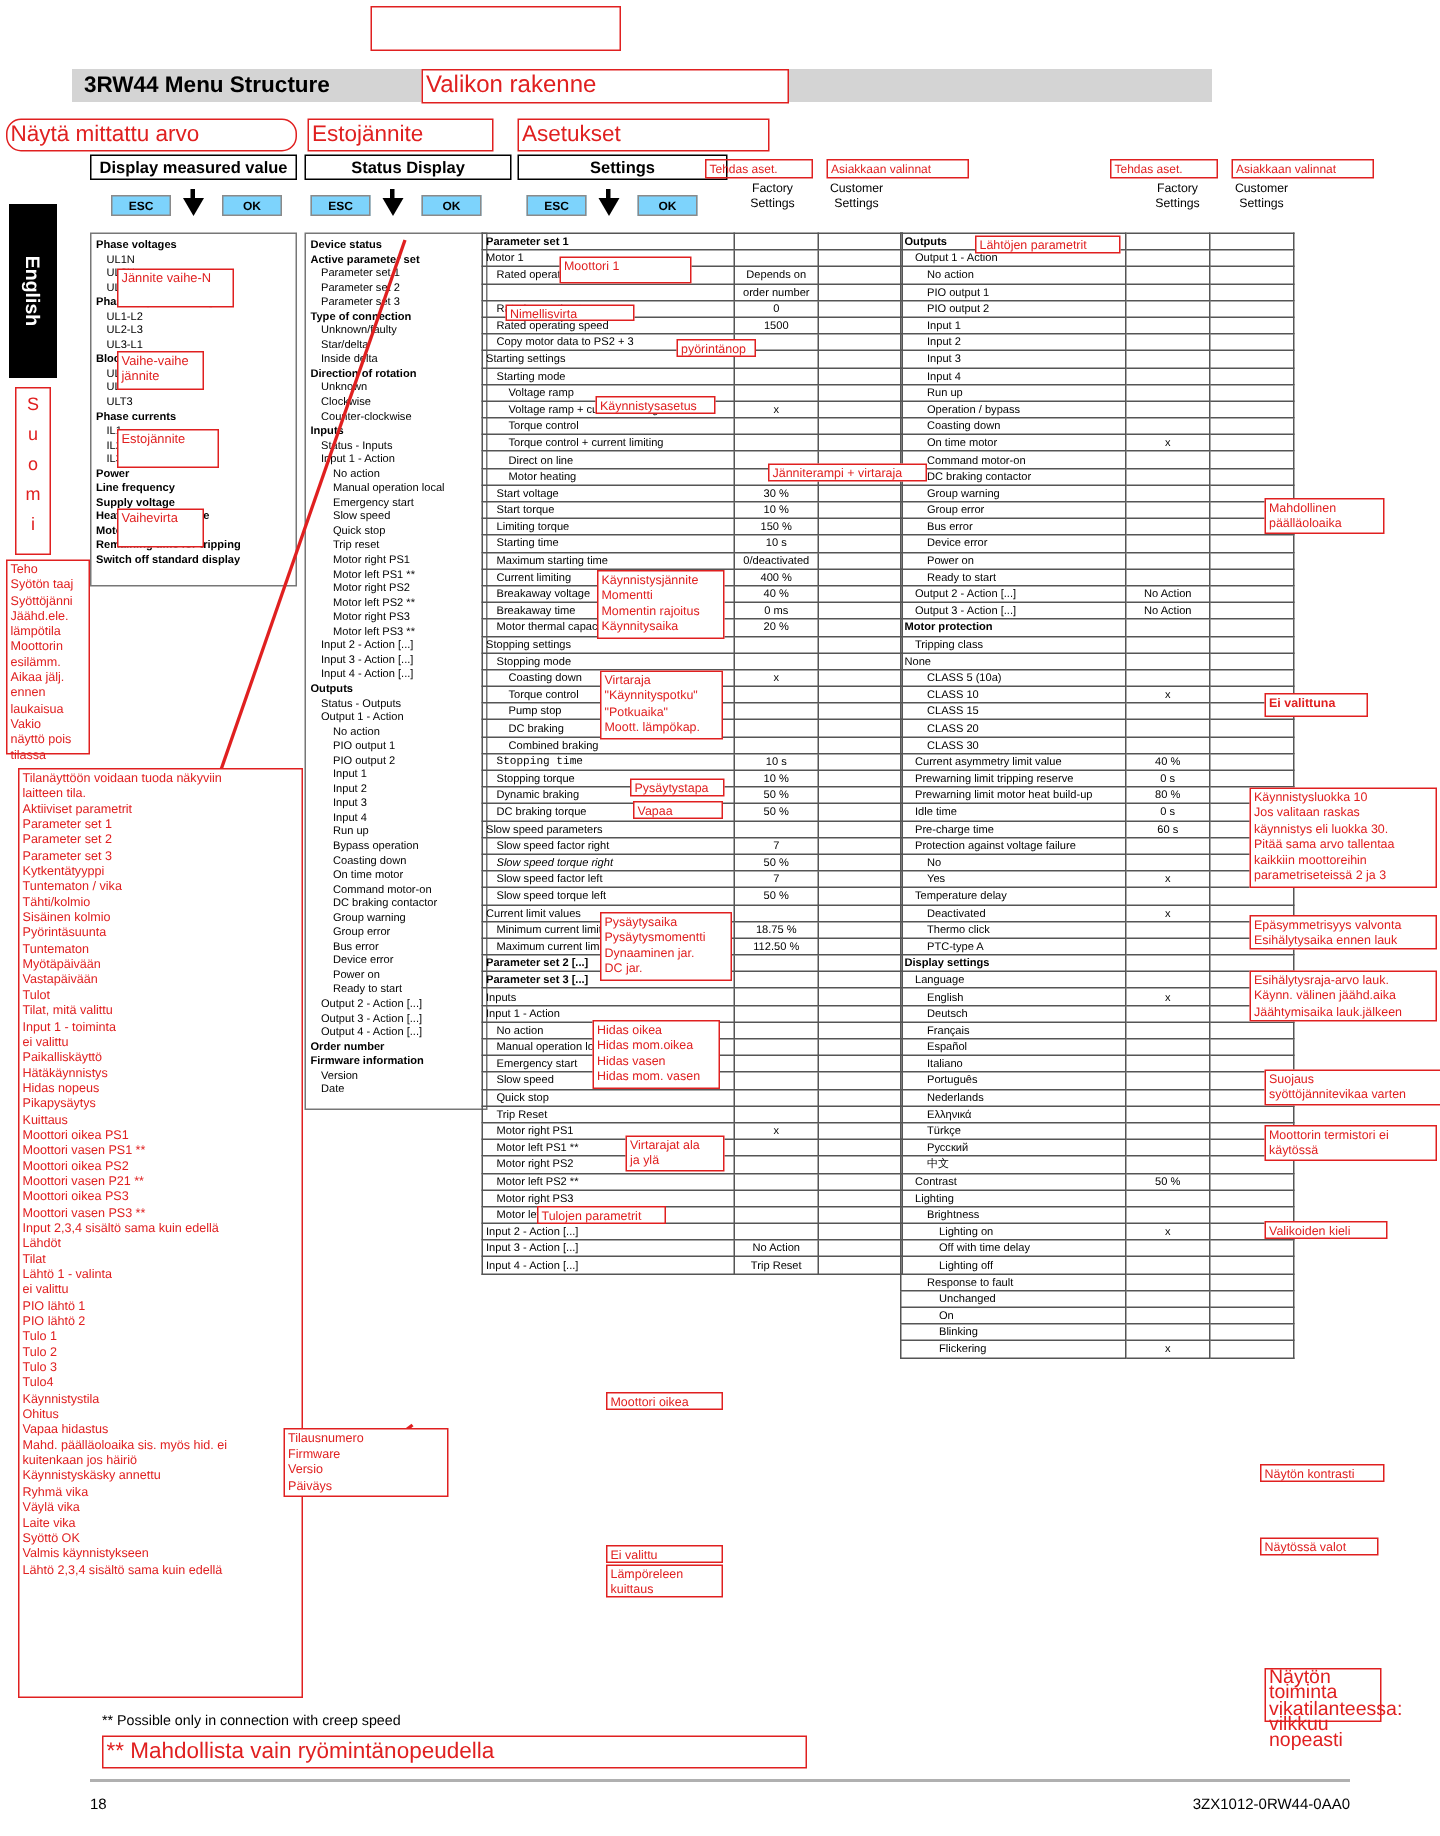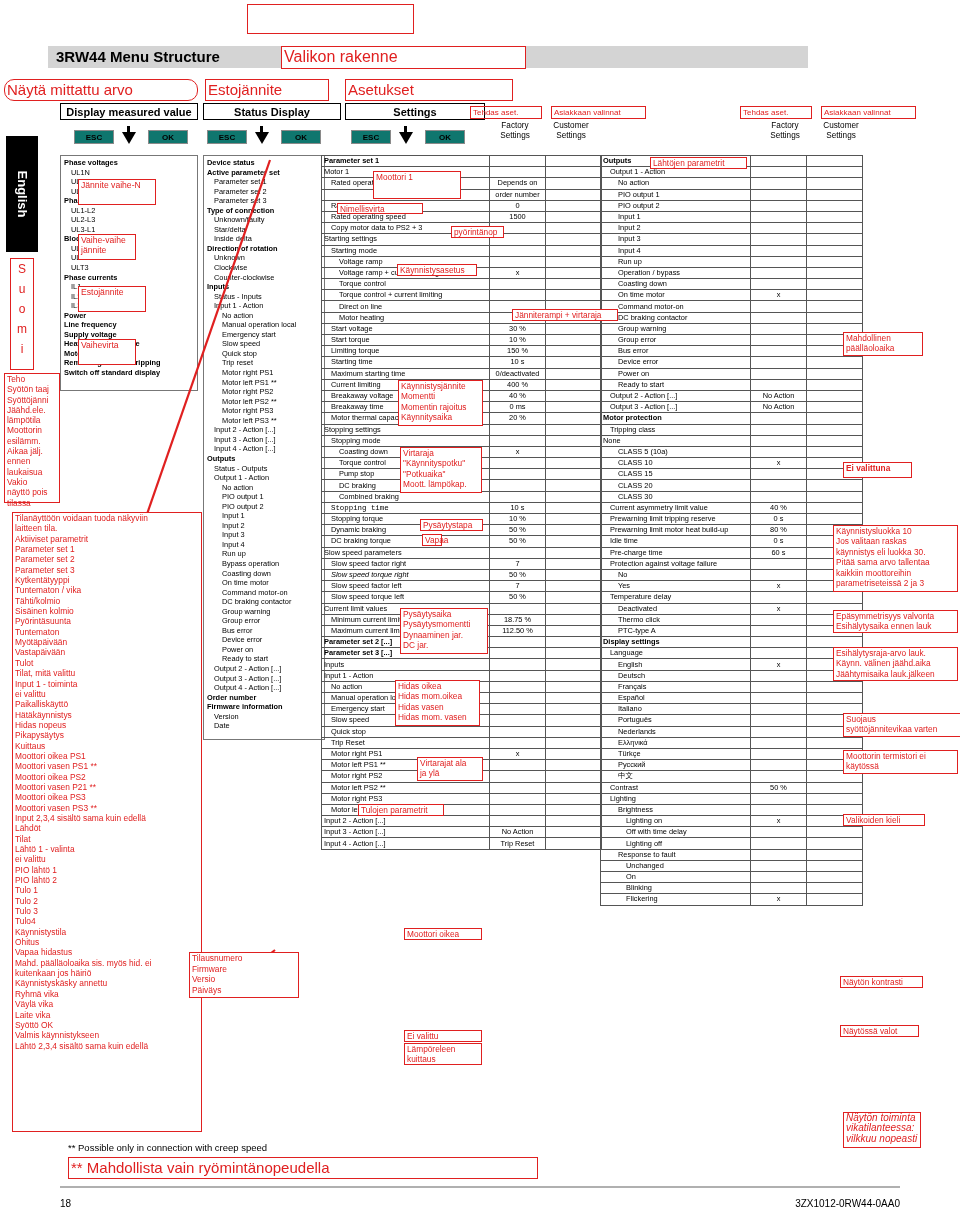--- a/index.html
+++ b/index.html
@@ -37,21 +37,21 @@
 
   
   .colhead {
     position:absolute; border:1.3px solid #000; background:#fff;
     text-align:center; font-weight:bold; font-size:11px;
     line-height:17px; height:17px;
   }
 
   
   .key {
-    position:absolute; width:40px; height:14px; background:#0f766e;
+    position:absolute; width:40px; height:14px; background:#7dd3fc;
     border:1px solid #8a8a8a; text-align:center; line-height:13px;
     font-size:8px; font-weight:bold;
   }
   .arrow {
     position:absolute; width:0; height:0;
     border-left:7px solid transparent; border-right:7px solid transparent;
     border-top:12px solid #000;
   }
   .arrowstem {
     position:absolute; width:3px; height:7px; background:#000;
@@ -657,35 +657,35 @@
         <td class="cs"></td>
       </tr>
       <tr>
         <td class="lbl" style="padding-left: 2px;">Input 4 - Action [...]</td>
         <td class="fs">Trip Reset</td>
         <td class="cs"></td>
       </tr>
     </tbody>
 </table>
 <div id="settings-annos" style="position: absolute; left: 0px; top: 0px;">
-    <div class="fi" style="left: 373px; top: 171px; width: 88px; height: 28px; font-size: 8.3px; line-height: 10.4px;">Moottori 1</div>
+    <div class="fi" style="left: 373px; top: 171px; width: 88px; height: 18px; font-size: 8.3px; line-height: 10.4px;">Moottori 1</div>
     <div class="fi" style="left: 337px; top: 203px; width: 86px; height: 11px; font-size: 8.3px; line-height: 10.4px;">Nimellisvirta</div>
     <div class="fi" style="left: 451px; top: 226px; width: 53px; height: 12px; font-size: 8.3px; line-height: 10.4px;">pyörintänop</div>
     <div class="fi" style="left: 397px; top: 264px; width: 80px; height: 12px; font-size: 8.3px; line-height: 10.4px;">Käynnistysasetus</div>
     <div class="fi" style="left: 512px; top: 309px; width: 106px; height: 12px; font-size: 8.3px; line-height: 10.4px;">Jänniterampi + virtaraja</div>
     <div class="fi" style="left: 398px; top: 380px; width: 85px; height: 46px; font-size: 8.3px; line-height: 10.4px;">Käynnistysjännite
 Momentti
 Momentin rajoitus
 Käynnitysaika</div>
     <div class="fi" style="left: 400px; top: 447px; width: 82px; height: 46px; font-size: 8.3px; line-height: 10.4px;">Virtaraja
 "Käynnityspotku"
 "Potkuaika"
 Moott. lämpökap.</div>
     <div class="fi" style="left: 420px; top: 519px; width: 63px; height: 12px; font-size: 8.3px; line-height: 10.4px;">Pysäytystapa</div>
-    <div class="fi" style="left: 422px; top: 534px; width: 20px; height: 12px; font-size: 8.3px; line-height: 10.4px; text-align: right;">Vapaa</div>
+    <div class="fi" style="left: 422px; top: 534px; width: 60px; height: 12px; font-size: 8.3px; line-height: 10.4px;">Vapaa</div>
     <div class="fi" style="left: 400px; top: 608px; width: 88px; height: 46px; font-size: 8.3px; line-height: 10.4px;">Pysäytysaika
 Pysäytysmomentti
 Dynaaminen jar.
 DC jar.</div>
     <div class="fi" style="left: 395px; top: 680px; width: 85px; height: 46px; font-size: 8.3px; line-height: 10.4px;">Hidas oikea
 Hidas mom.oikea
 Hidas vasen
 Hidas mom. vasen</div>
     <div class="fi" style="left: 417px; top: 757px; width: 66px; height: 24px; font-size: 8.3px; line-height: 10.4px;">Virtarajat ala
 ja ylä</div>
@@ -1051,21 +1051,21 @@
     <div class="fi" style="left: 833px; top: 647px; width: 125px; height: 34px; font-size: 8.3px; line-height: 10.4px;">Esihälytysraja-arvo lauk.
 Käynn. välinen jäähd.aika
 Jäähtymisaika lauk.jälkeen</div>
     <div class="fi" style="left: 843px; top: 713px; width: 118px; height: 24px; font-size: 8.3px; line-height: 10.4px;">Suojaus
 syöttöjännitevikaa varten</div>
     <div class="fi" style="left: 843px; top: 750px; width: 115px; height: 24px; font-size: 8.3px; line-height: 10.4px;">Moottorin termistori ei
 käytössä</div>
     <div class="fi" style="left: 843px; top: 814px; width: 82px; height: 12px; font-size: 8.3px; line-height: 10.4px;">Valikoiden kieli</div>
     <div class="fi" style="left: 840px; top: 976px; width: 83px; height: 12px; font-size: 8.3px; line-height: 10.4px;">Näytön kontrasti</div>
     <div class="fi" style="left: 840px; top: 1025px; width: 79px; height: 12px; font-size: 8.3px; line-height: 10.4px;">Näytössä valot</div>
-    <div class="fi" style="left: 843px; top: 1112px; width: 78px; height: 36px; font-size: 10px; line-height: 10.4px; font-style: italic;">Näytön toiminta
+    <div class="fi" style="left: 843px; top: 1112px; width: 78px; height: 36px; font-size: 13px; line-height: 10.4px;">Näytön toiminta
 vikatilanteessa:
 vilkkuu nopeasti</div>
   </div>
 
 <div class="noteEn">** Possible only in connection with creep speed</div>
 <div class="fi" style="left:68px;top:1157px;width:470px;height:22px;font-size:15px;line-height:19px;">** Mahdollista vain ryömintänopeudella</div>
 
 <div class="footrule"></div>
 <div class="pageno">18</div>
 <div class="docno">3ZX1012-0RW44-0AA0</div>

